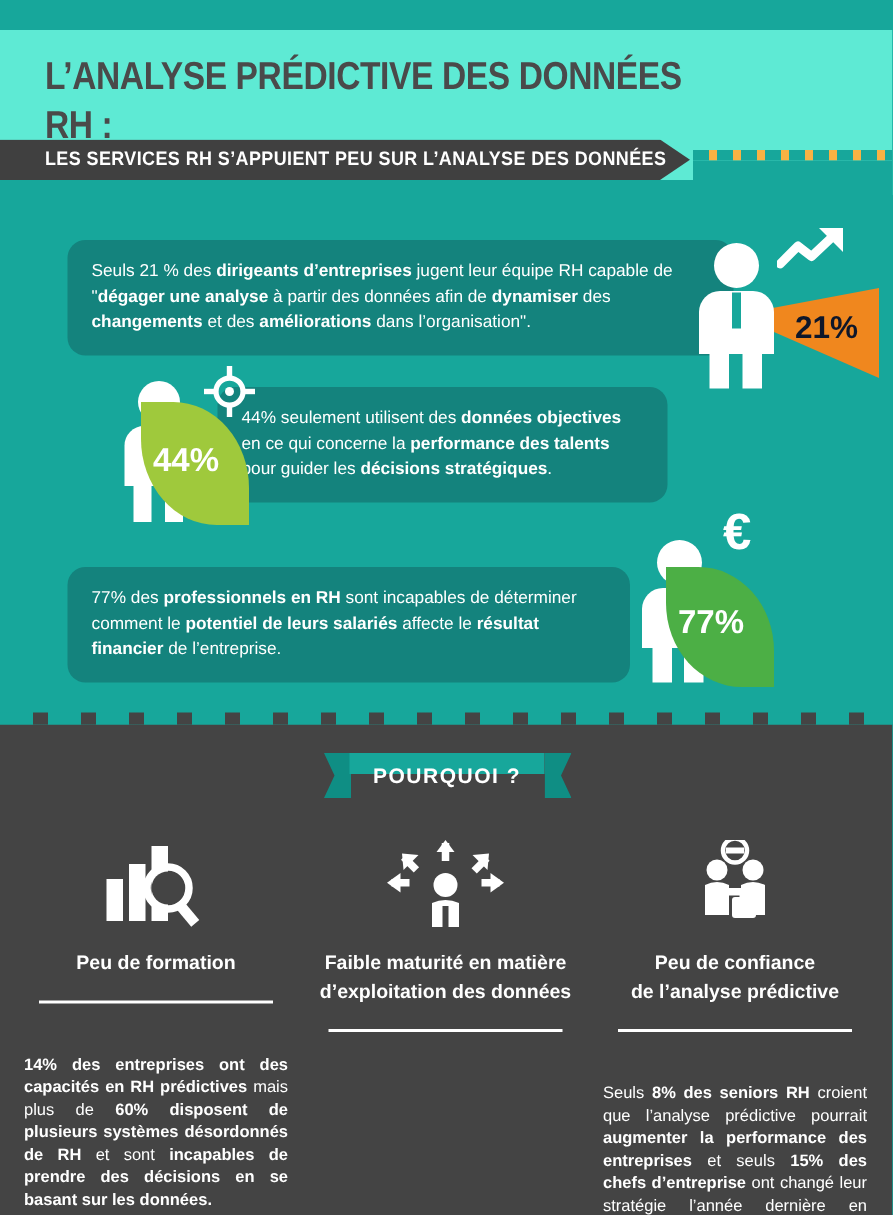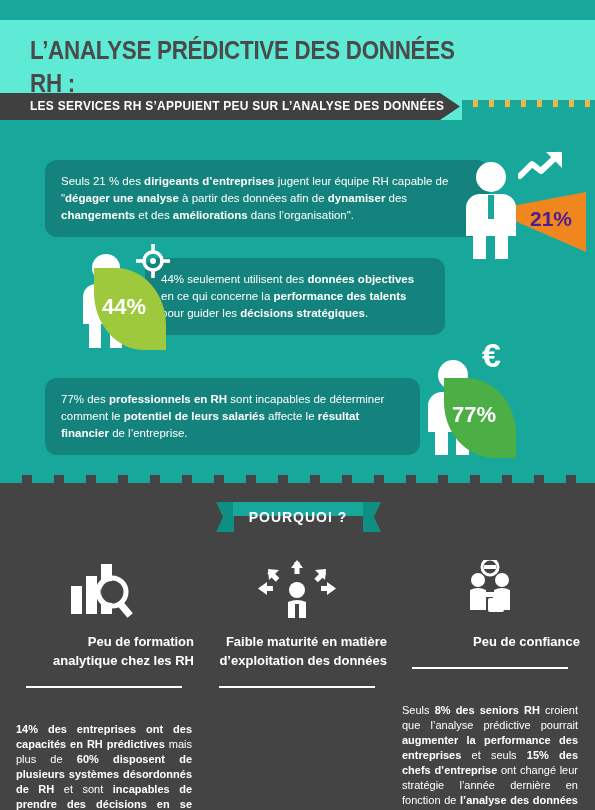--- a/index.html
+++ b/index.html
@@ -88,21 +88,21 @@
   .fig1 .p-body{left:4px;top:42px;width:50px;height:42px;border-radius:14px 14px 0 0;}
   .fig1 .p-leg-l{position:absolute;left:11px;top:82px;width:13px;height:25px;background:#FFFFFF;}
   .fig1 .p-leg-r{position:absolute;left:33px;top:82px;width:13px;height:25px;background:#FFFFFF;}
   .fig1 .p-tie{left:26px;top:43px;width:6px;height:24px;}
   .wedge21{
     position:absolute;left:28px;top:40px;width:96px;height:66px;
     background:#F0871E;
     clip-path:polygon(0 18px, 96px 0, 96px 60px);
   }
   .pct21{
-    position:absolute;left:68px;top:55px;color:#4c1d95;font-weight:bold;font-size:21px;
+    position:absolute;left:68px;top:55px;color:#0f172a;font-weight:bold;font-size:21px;
   }
   .arrowicon{position:absolute;left:56px;top:-2px;width:50px;height:34px;}
 
   
   .fig2{left:76px;top:238px;width:130px;height:110px;}
   .fig2 .p-head{left:16px;top:16px;width:28px;height:28px;}
   .fig2 .p-body{left:7px;top:46px;width:46px;height:40px;border-radius:13px 13px 0 0;}
   .fig2 .p-leg-l{position:absolute;left:13px;top:84px;width:12px;height:26px;background:#FFFFFF;}
   .fig2 .p-leg-r{position:absolute;left:34px;top:84px;width:12px;height:26px;background:#FFFFFF;}
   .fig2 .p-tie{left:27px;top:47px;width:6px;height:23px;}
@@ -153,21 +153,21 @@
   .rtail.l{left:216px;clip-path:polygon(0 0,18px 0,18px 30px,0 30px, 7px 15px);}
   .rtail.r{left:363px;clip-path:polygon(0 0,18px 0, 11px 15px, 18px 30px, 0 30px);}
 
   .col{position:absolute;top:560px;width:180px;color:#FFFFFF;}
   .col1{left:14px;}
   .col2{left:207px;}
   .col3{left:400px;}
   .coicon{height:62px;position:relative;}
   .coicon svg{position:absolute;left:50%;transform:translateX(-50%);top:0;}
   .cotitle{
-    text-align:right;font-weight:bold;font-size:13px;line-height:19px;margin-top:10px;
+    text-align:center;font-weight:bold;font-size:13px;line-height:19px;margin-top:10px;
   }
   .corule{
     width:156px;height:2px;background:#FFFFFF;margin:16px auto 12px auto;
   }
   .cotext{
     font-size:11px;line-height:15px;text-align:justify;padding:0 2px;margin-top:34px;
   }
   .cotext b{font-weight:bold;}
 </style>
 </head>
@@ -255,21 +255,20 @@
         <rect x="6" y="26" width="11" height="28" fill="#FFFFFF"></rect>
         <rect x="21" y="16" width="11" height="38" fill="#FFFFFF"></rect>
         <rect x="36" y="4" width="11" height="50" fill="#FFFFFF"></rect>
         <circle cx="47" cy="32" r="14" fill="none" stroke="#FFFFFF" stroke-width="5"></circle>
         <circle cx="47" cy="32" r="11" fill="#444444"></circle>
         <rect x="56" y="40" width="7" height="18" fill="#FFFFFF" transform="rotate(-40 59 49)"></rect>
       </svg>
     </div>
     <div class="cotitle">
       <div>Peu de formation</div>
-      <div>analytique chez les RH</div>
     </div>
     <div class="corule"></div>
     <div class="cotext"><b>14% des entreprises ont des capacités en RH prédictives</b> mais plus de <b>60% disposent de plusieurs systèmes désordonnés de RH</b> et sont <b>incapables de prendre des décisions en se basant sur les données.</b></div>
   </div>
 
   <div class="col col2">
     <div class="coicon">
       <svg width="78" height="58" viewBox="0 0 78 58">
         <circle cx="39" cy="30" r="8" fill="#FFFFFF"></circle>
         <path d="M30 42 q9 -4 18 0 L48 58 L30 58 Z" fill="#FFFFFF"></path>
@@ -304,18 +303,19 @@
         <circle cx="51" cy="20" r="7" fill="#FFFFFF"></circle>
         <path d="M19 30 q8 -4 16 0 L35 50 L19 50 Z" fill="#FFFFFF"></path>
         <path d="M43 30 q8 -4 16 0 L59 50 L43 50 Z" fill="#FFFFFF"></path>
         <rect x="33" y="32" width="12" height="5" fill="#FFFFFF"></rect>
         <rect x="37" y="38" width="16" height="14" rx="2" fill="#FFFFFF"></rect>
         <rect x="42" y="35" width="6" height="4" fill="#FFFFFF"></rect>
       </svg>
     </div>
     <div class="cotitle">
       <div>Peu de confiance</div>
+      <div>de l’analyse prédictive</div>
     </div>
     <div class="corule"></div>
     <div class="cotext">Seuls <b>8% des seniors RH</b> croient que l’analyse prédictive pourrait <b>augmenter la performance des entreprises</b> et seuls <b>15% des chefs d’entreprise</b> ont changé leur stratégie l’année dernière en fonction de <b>l’analyse des données RH.</b></div>
   </div>
 
 </div>
 
 </body></html>

